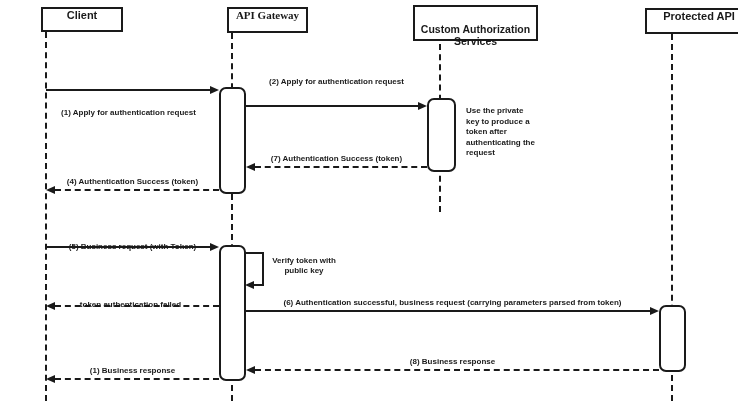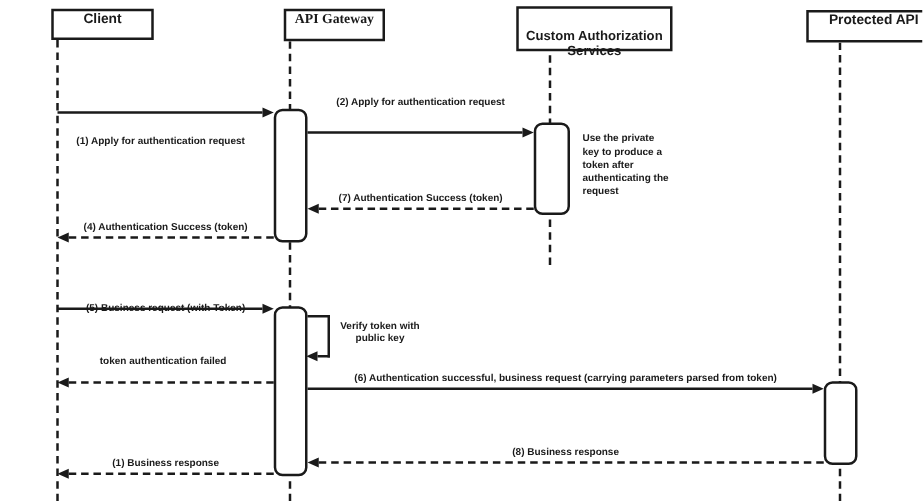--- a/index.html
+++ b/index.html
@@ -97,21 +97,21 @@
   .m5-label { left:46px;  top:242px; width:173px; }
   
   .self-top    { left:246px; top:252px; width:18px; }
   .self-right  { position:absolute; left:262px; top:252px; width:0; height:34px; border-left:2px solid #1a1a1a; z-index:4; }
   .self-bottom { left:254px; top:284px; width:10px; }
   .self-arrow  { left:245px; top:281px; }
   .self-label  { left:269px; top:256px; width:70px; text-align:center; white-space:normal; line-height:1.25; }
   
   .mf-line  { left:55px;  top:305px; width:164px; }
   .mf-arrow { left:46px;  top:302px; }
-  .mf-label { left:46px;  top:284px; width:169px; }
+  .mf-label { left:46px;  top:300px; width:169px; }
   
   .m6-line  { left:246px; top:310px; width:404px; }
   .m6-arrow { left:650px; top:307px; }
   .m6-label { left:246px; top:298px; width:413px; }
   
   .m7-line  { left:255px; top:369px; width:404px; }
   .m7-arrow { left:246px; top:366px; }
   .m7-label { left:246px; top:357px; width:413px; }
   
   .m8-line  { left:55px;  top:378px; width:164px; }

